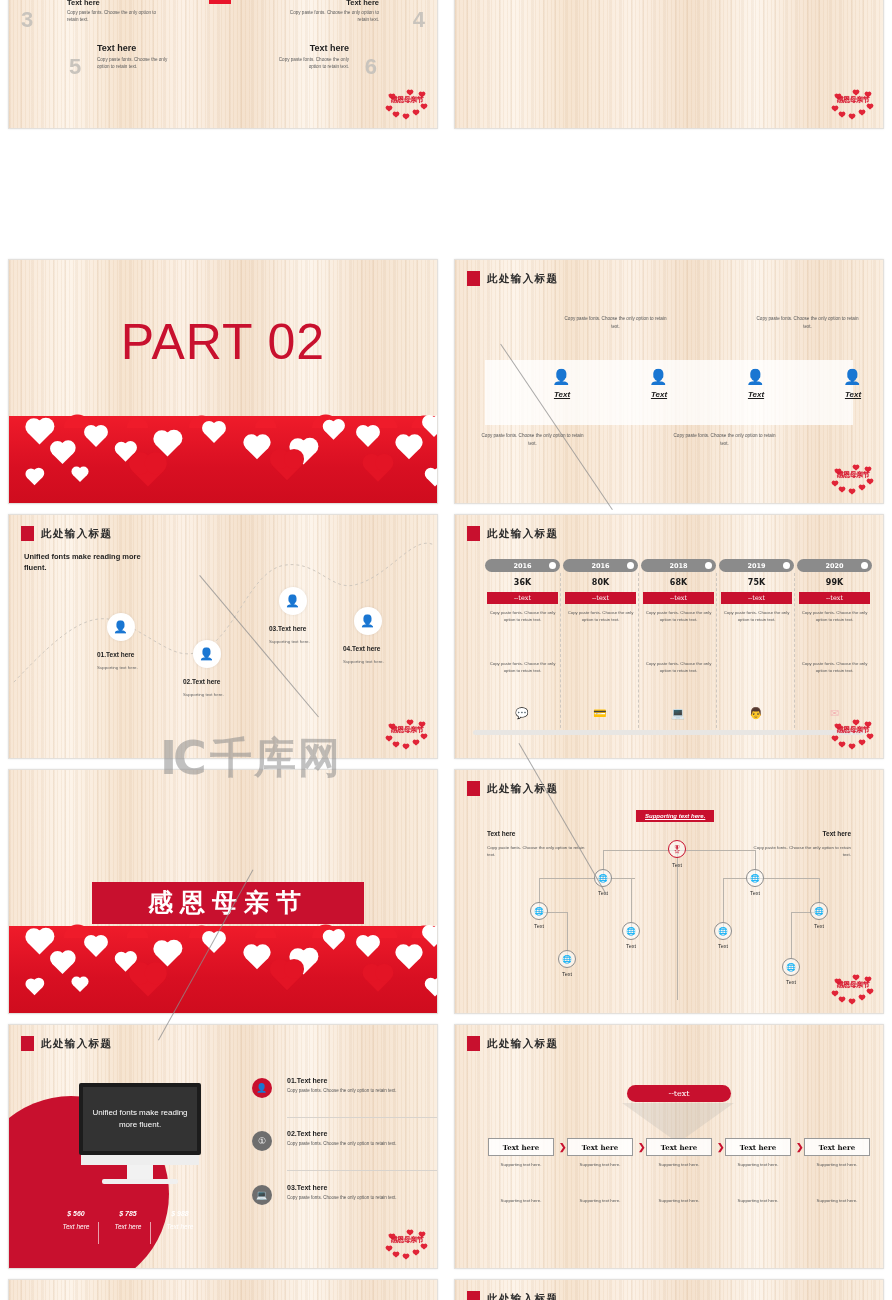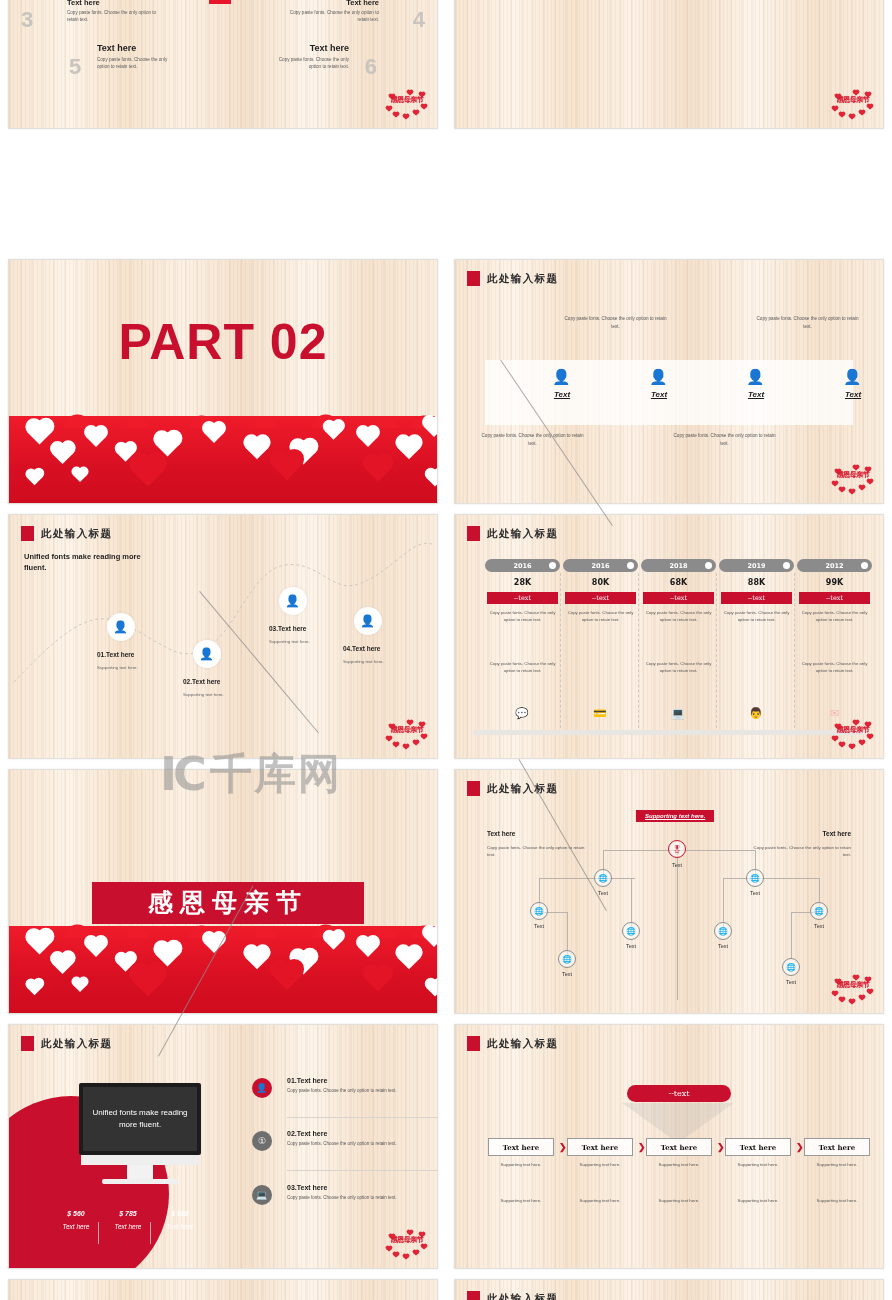--- a/index.html
+++ b/index.html
@@ -53,21 +53,21 @@
   .stamp .hearts i:before, .stamp .hearts i:after{
     content:""; position:absolute; width:4px;height:4px;background:#e01b30;border-radius:50%;
   }
   .stamp .hearts i:before{ top:-2px; left:0; }
   .stamp .hearts i:after{ top:0; left:2px; }
   .stamp .zh { position:relative; z-index:2; padding-top:7px; letter-spacing:-0.5px;font-family:Liberation Mono, monospace; }
   
   .part-wrap { position:absolute; inset:0; }
   .part-num {
     position:absolute; top:22%; left:0; right:0; text-align:center;
-    font-size:50px; font-weight:bold; color:#C8102E; letter-spacing:1px;
+    font-size:50px; font-weight:normal; color:#C8102E; letter-spacing:1px;
     font-family:"Liberation Sans", sans-serif;
   }
   .part-bar {
     position:absolute; top:46%; left:83px; right:73px; height:42px;
     background:#C8102E; display:flex; align-items:center; justify-content:center;
   }
   .part-bar span { color:#fff; font-size:25px; font-weight:bold; letter-spacing:7px;
                    font-family:"DejaVu Sans", sans-serif; }
   .part-sub {
     position:absolute; top:68%; left:0; right:0; text-align:center;
@@ -184,21 +184,21 @@
   .funnel{ position:absolute; width:0;height:0;
            border-left:56px solid transparent; border-right:56px solid transparent;
            border-top:40px solid rgba(190,185,180,.30); }
   .tbox{ position:absolute; background:rgba(255,255,255,.85); border:1px solid #999;
          display:flex;align-items:center;justify-content:center;
          font-size:7px; font-weight:bold; color:#111; font-family:"DejaVu Serif", serif;}
   .chev{ position:absolute; color:#C8102E; font-size:9px; font-weight:bold; }
   .supp{ position:absolute; font-size:4.4px; color:#555; text-align:center; width:74px;
          line-height:7px; }
   
-  #wm { position:absolute; left:0; top:16px; width:892px; height:977px;
+  #wm { position:absolute; left:0; top:0; width:892px; height:977px;
         pointer-events:none; z-index:40; }
   .wm-diag{ position:absolute; background:#8d8d8d; opacity:.75; height:1px;
             transform-origin:0 0; }
   .wm-logo{ position:absolute; left:160px; top:730px;
             display:flex; align-items:center; gap:7px; opacity:.52; }
   .wm-logo .mark{ font-size:46px; color:#8a8a8a; font-weight:bold;
                   font-family:"DejaVu Sans", sans-serif; letter-spacing:-4px;}
   .wm-logo .zh{ font-size:42px; color:#8a8a8a; font-weight:bold;
                 font-family:"DejaVu Sans", sans-serif; letter-spacing:2px;}
   .wm-url{ position:absolute; left:218px; top:786px; font-size:24px; color:#9a9a9a;
@@ -413,28 +413,28 @@
         </div>
       <div class="ybar" style="left:186px; top:44px; width:75px;">
           <span>2018</span>
           <span class="dot"></span>
         </div>
       <div class="ybar" style="left:264px; top:44px; width:75px;">
           <span>2019</span>
           <span class="dot"></span>
         </div>
       <div class="ybar" style="left:342px; top:44px; width:75px;">
-          <span>2012</span>
+          <span>2020</span>
           <span class="dot"></span>
         </div>
 
-      <div class="kpi" style="left:30px; top:63px; width:75px;">28K</div>
+      <div class="kpi" style="left:30px; top:63px; width:75px;">36K</div>
       <div class="kpi" style="left:108px; top:63px; width:75px;">80K</div>
       <div class="kpi" style="left:186px; top:63px; width:75px;">68K</div>
-      <div class="kpi" style="left:264px; top:63px; width:75px;">88K</div>
+      <div class="kpi" style="left:264px; top:63px; width:75px;">75K</div>
       <div class="kpi" style="left:342px; top:63px; width:75px;">99K</div>
 
       <div class="ktag" style="left:32px; top:77px; width:71px;">--text</div>
       <div class="ktag" style="left:110px; top:77px; width:71px;">--text</div>
       <div class="ktag" style="left:188px; top:77px; width:71px;">--text</div>
       <div class="ktag" style="left:266px; top:77px; width:71px;">--text</div>
       <div class="ktag" style="left:344px; top:77px; width:71px;">--text</div>
 
       <div class="kcopy" style="left:30px; top:94px; width:75px;">Copy paste fonts. Choose the only option to retain text.</div>
       <div class="kcopy" style="left:108px; top:94px; width:75px;">Copy paste fonts. Choose the only option to retain text.</div>

